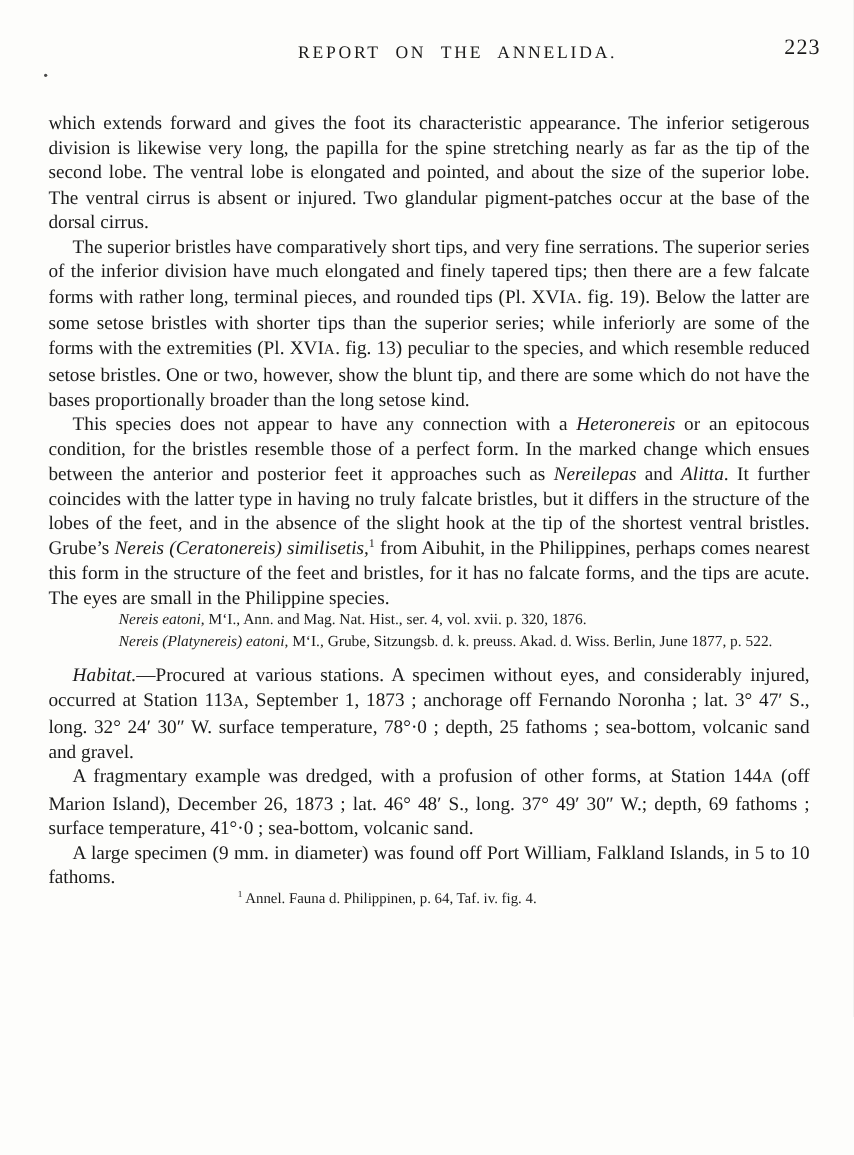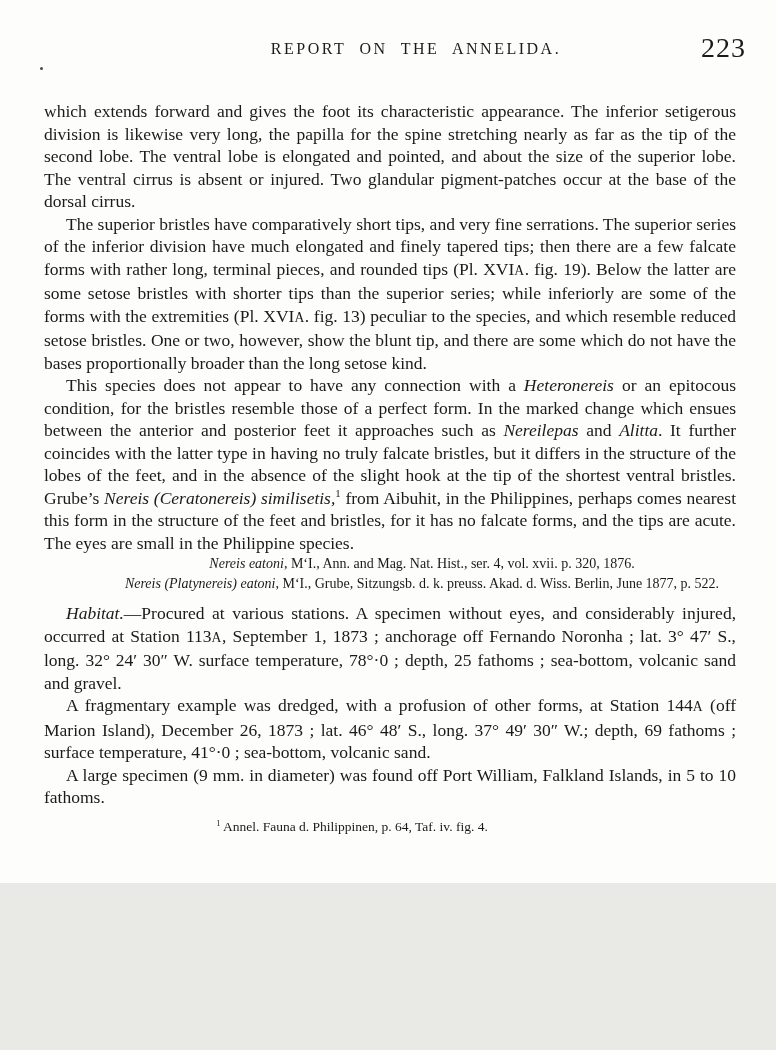--- a/index.html
+++ b/index.html
@@ -1,19 +1,19 @@
 <!DOCTYPE html>
 <html><head>
 <meta charset="utf-8">
 <style>
   html, body { margin: 0; padding: 0; background: #e9e9e6; }
   .page {
     position: relative;
     width: 776px;
-    height: 883px;
+    height: 1050px;
     margin: 0 auto;
     background: #fdfdfb;
     color: #1a1a1a;
     font-family: "Liberation Serif", "DejaVu Serif", serif;
     box-sizing: border-box;
     padding: 40px 40px 0 44px;
     overflow: hidden;
   }
   .running-header { position: relative; height: 24px; }
   .header-title {
@@ -21,21 +21,21 @@
     font-size: 16px;
     letter-spacing: 2.5px;
     word-spacing: 7px;
     transform: translateX(26px);
     white-space: nowrap;
   }
   .page-number {
     position: absolute;
     right: -10px;
     top: -8px;
-    font-size: 28px;
+    font-size: 20px;
     letter-spacing: 1px;
   }
   .body-block { margin-top: 36px; }
   p.body-par {
     margin: 0;
     font-size: 17.5px;
     line-height: 22.5px;
     text-align: justify;
   }
   p.indent { text-indent: 22px; }
@@ -44,30 +44,28 @@
   sup { font-size: 0.62em; line-height: 0; vertical-align: super; }
   .species-heading {
     margin: 27px 0 7px 36px;
     font-size: 18px;
     line-height: 24px;
   }
   .citations {
     margin-left: 64px;
     font-size: 14px;
     line-height: 19.5px;
-    text-align: center;
   }
   .citation {
     padding-left: 21px;
     text-indent: -21px;
     margin: 0;
   }
   .habitat-block { margin-top: 9px; }
   .footnote {
-    margin-top: 10px;
     text-align: center;
     font-size: 13.5px;
     position: relative;
     left: -38px;
   }
   .speck {
     position: absolute;
     background: #4a4a4a;
     border-radius: 50%;
   }

